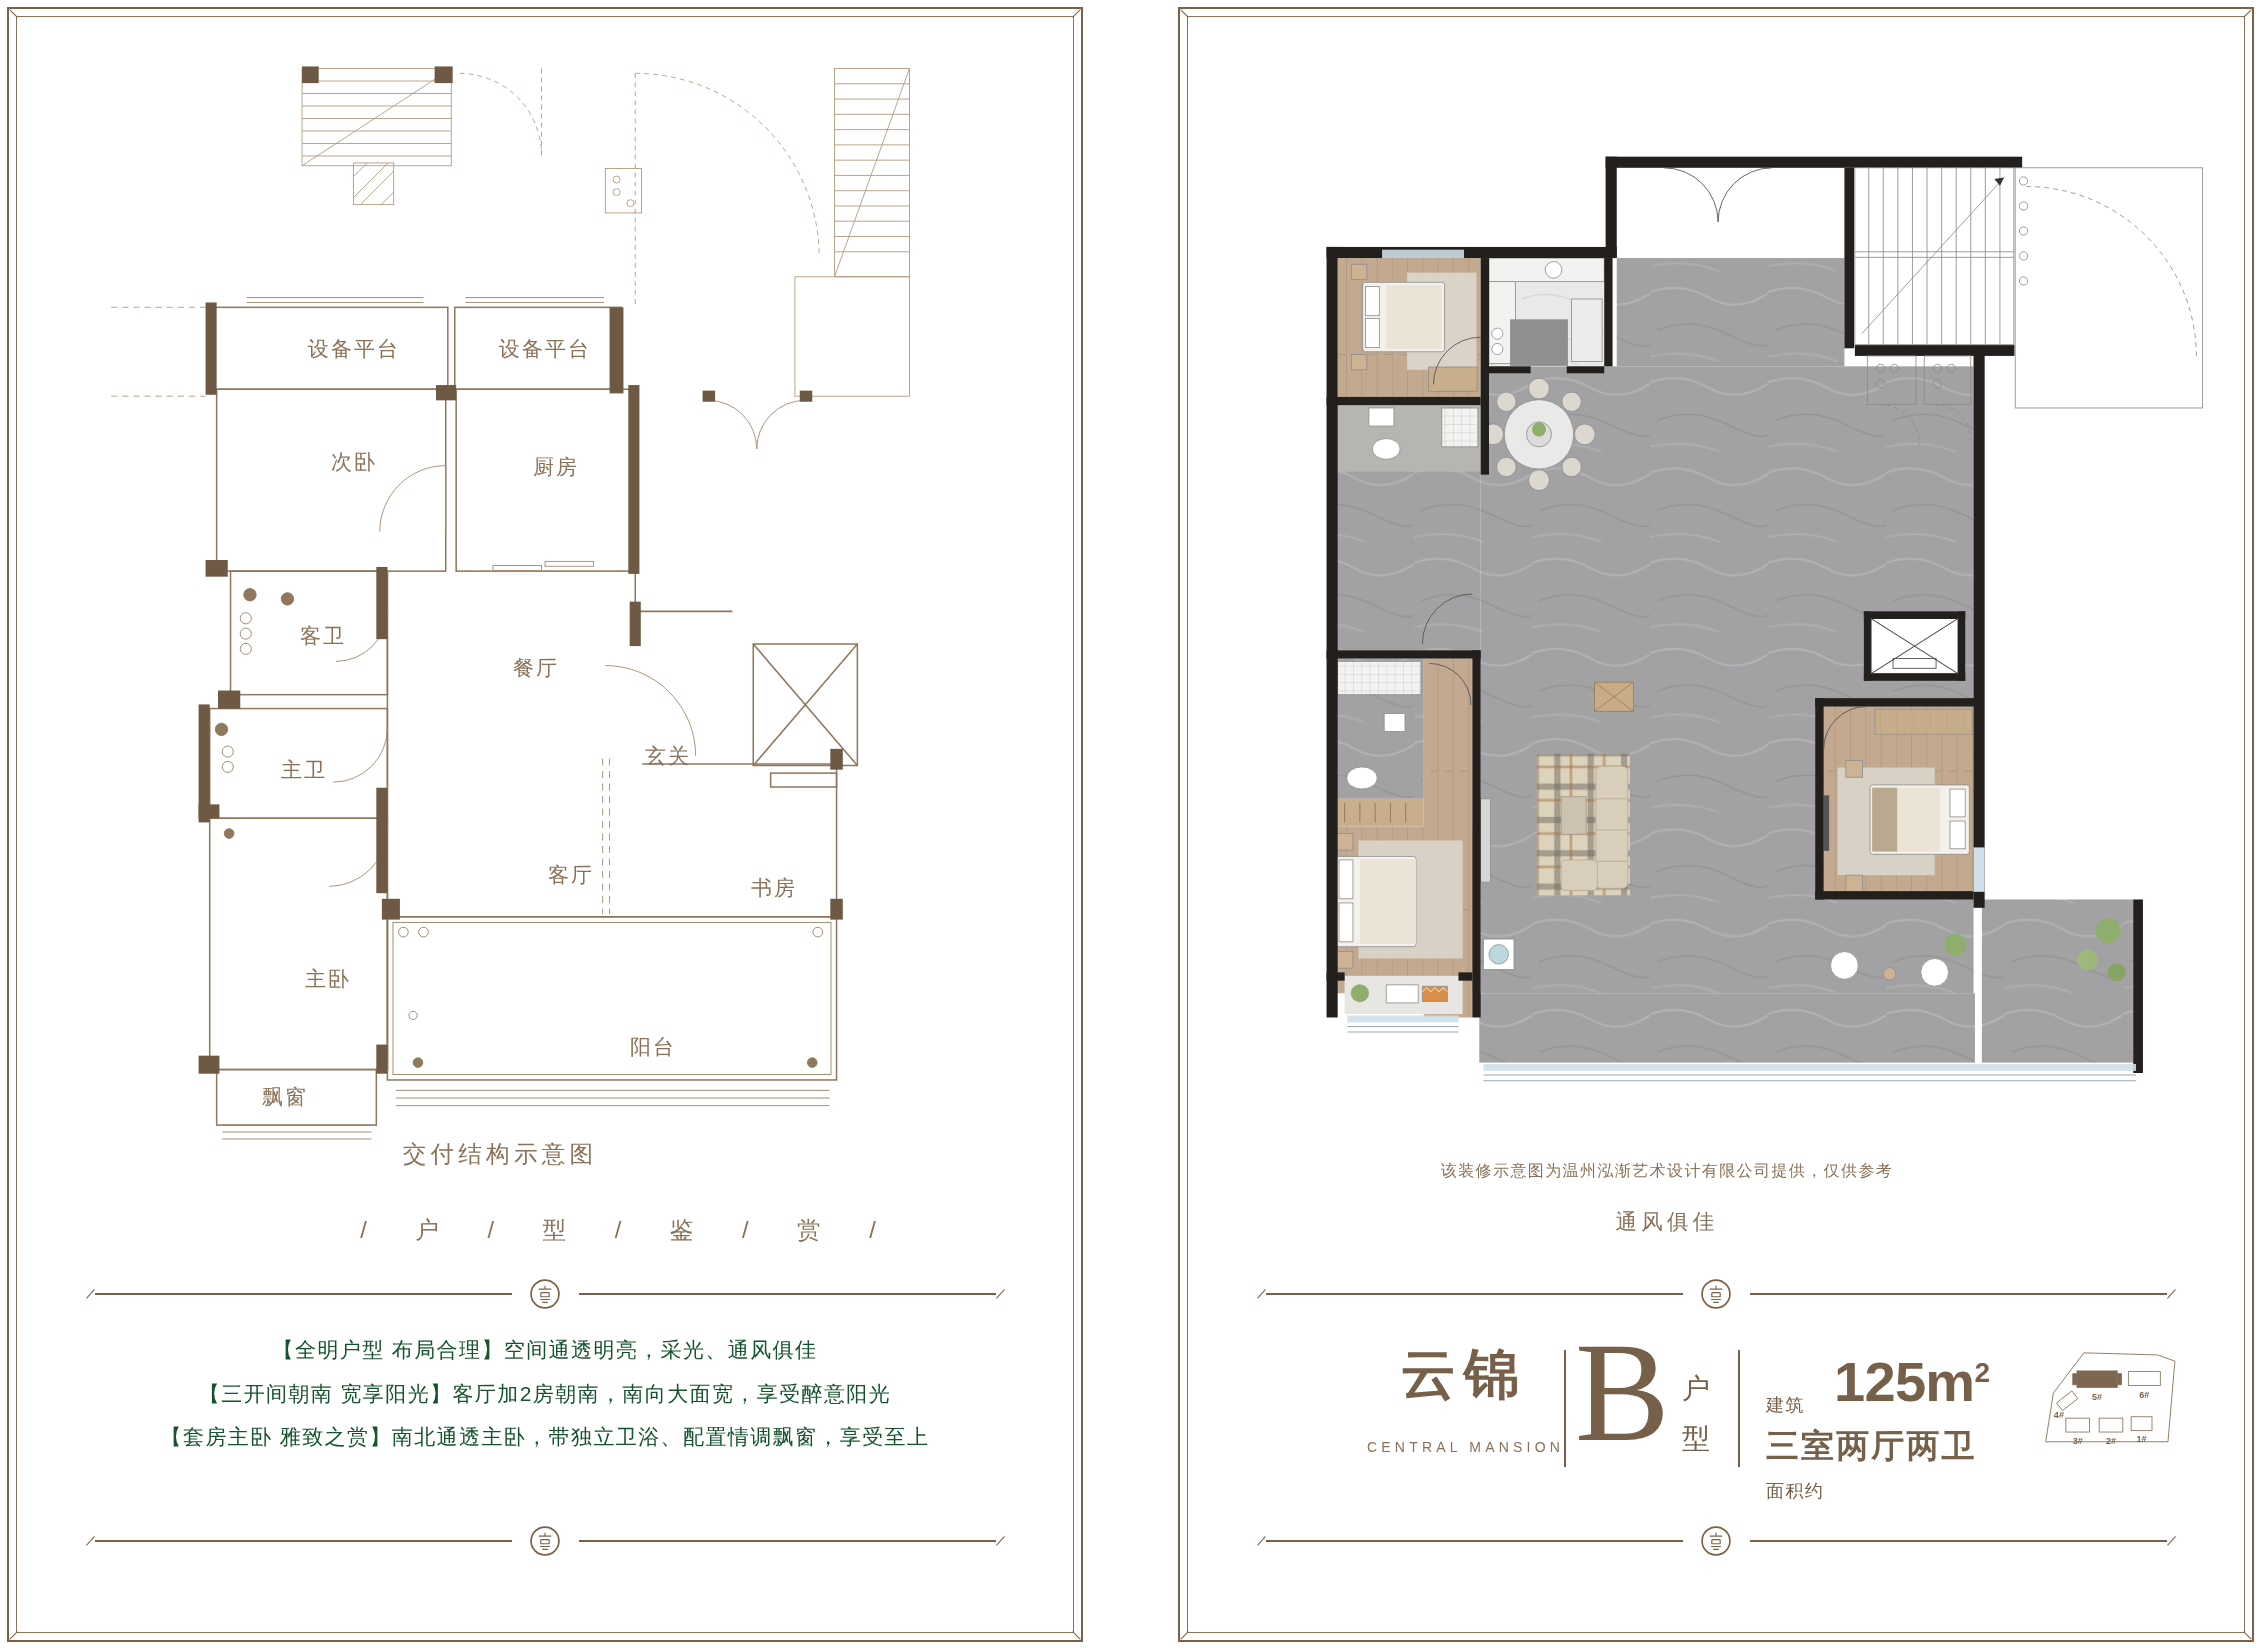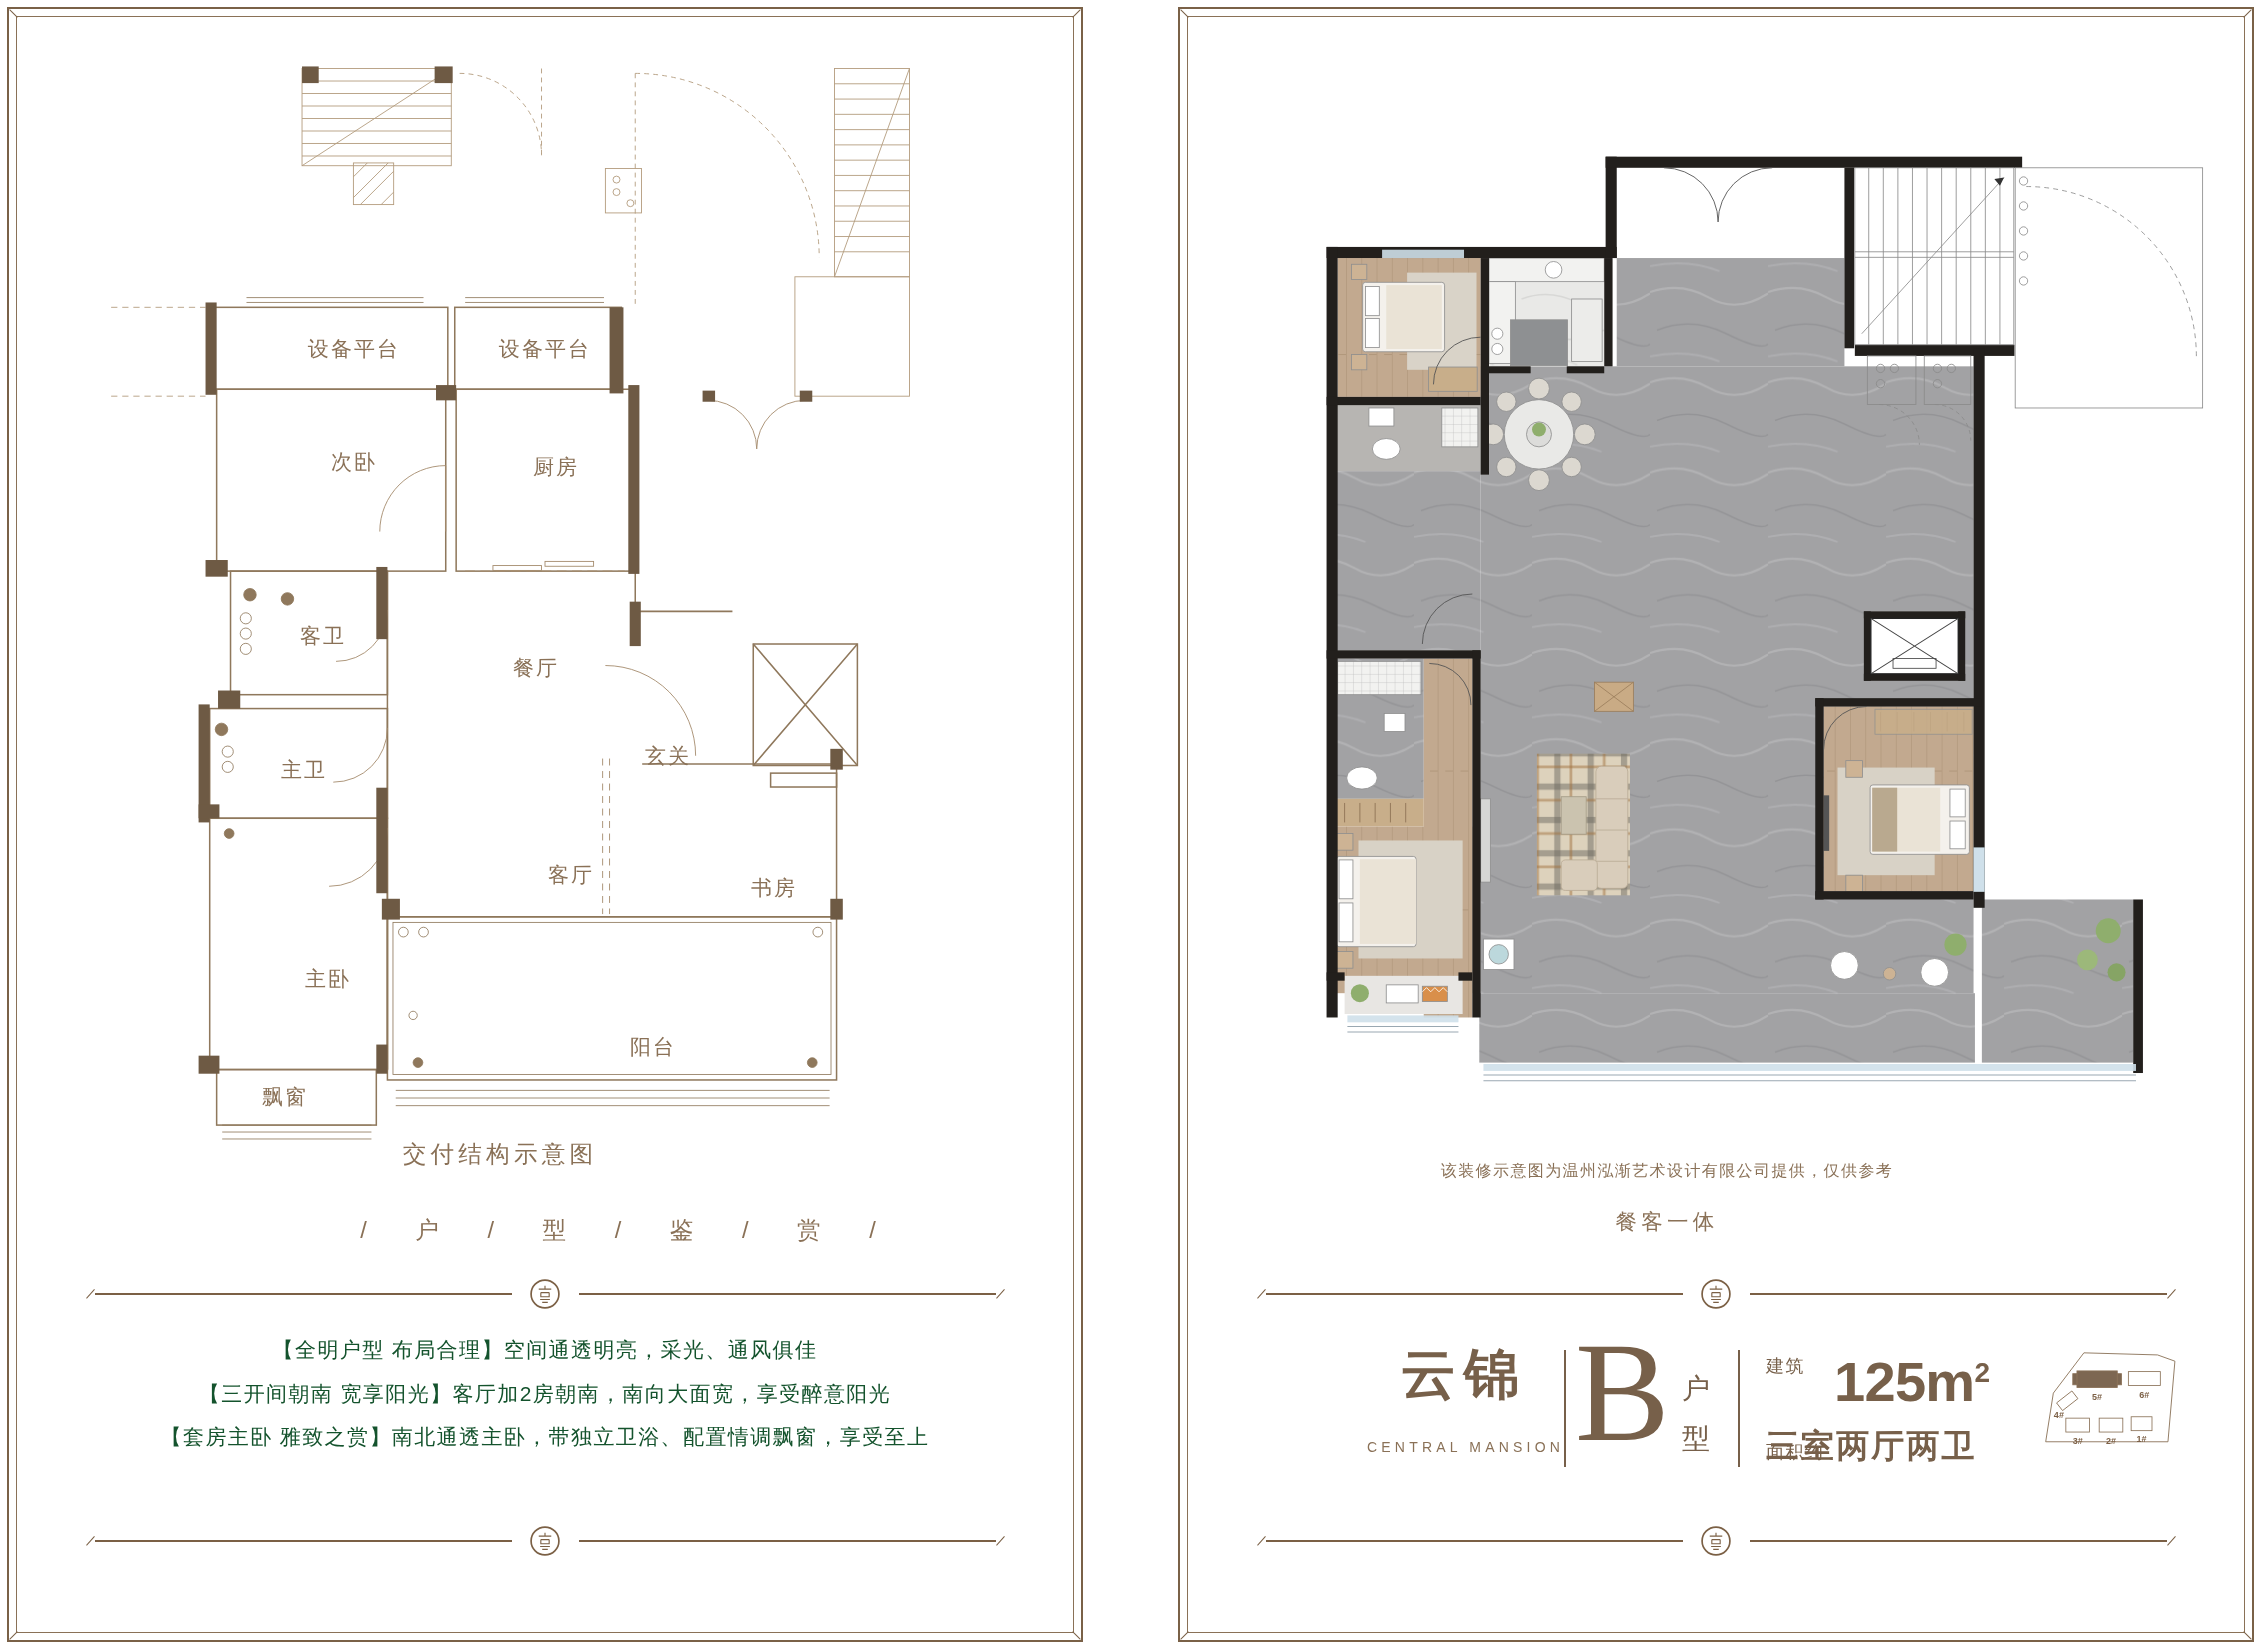--- a/index.html
+++ b/index.html
@@ -28,21 +28,21 @@
   .sep .tick.r{right:2.8px}
   .sep svg.med{position:absolute;left:442px;top:0;}
   .med circle,.med path{stroke:#7b6045;fill:none;}
   .disc{position:absolute;left:0;width:978px;text-align:center;font-size:16px;color:#8a7157;letter-spacing:1.4px;}
   .rcap{position:absolute;left:0;width:978px;text-align:center;font-size:21.5px;color:#8a7157;letter-spacing:4.2px;}
   .brand-name{position:absolute;left:189px;top:1331px;width:194px;text-align:center;font-family:"Liberation Serif",serif;font-size:55px;font-weight:600;color:#77604a;letter-spacing:8.3px;white-space:nowrap;}
   .brand-en{position:absolute;left:189px;top:1432px;width:194px;text-align:center;font-size:14px;color:#8a7157;letter-spacing:4.2px;white-space:nowrap;}
   .vline{position:absolute;width:2.1px;background:#77604a;}
   .big-b{position:absolute;left:397px;top:1314px;font-family:"Liberation Serif",serif;font-size:142px;line-height:142px;color:#77604a;}
   .hz{position:absolute;font-size:28px;color:#77604a;}
-  .area-lbl{position:absolute;left:588px;font-size:18px;color:#77604a;letter-spacing:1.4px;}
+  .area-lbl{position:absolute;left:588px;font-size:18px;color:#77604a;letter-spacing:1.4px;margin-top:39px;}
   .area-val{position:absolute;left:656px;top:1342px;font-size:56px;font-weight:bold;color:#77604a;letter-spacing:-0.7px;}
   .area-val sup{font-size:28px;vertical-align:19.4px;}
   .layout{position:absolute;left:588px;top:1417px;font-size:33px;font-weight:bold;color:#77604a;letter-spacing:2.1px;white-space:nowrap;}
   .smap{position:absolute;left:860px;top:1325px;}
   .smap text{font-size:13px;font-weight:bold;fill:#7d6147;}
 </style>
 </head>
 <body>
 
 <div class="panel" id="pL">
@@ -417,21 +417,21 @@
       <rect x="294" y="349" width="118" height="12" fill="#cfe0ea" opacity=".9"></rect>
       <rect x="244" y="1452" width="160" height="10" fill="#cfe0ea" opacity=".9"></rect>
       <path d="M244,1468h160M244,1476h160" stroke="#9aa8b2" stroke-width="1.5" fill="none"></path>
       <rect x="440" y="1522" width="940" height="10" fill="#cfe0ea" opacity=".9"></rect>
       <path d="M440,1538h940M440,1546h940" stroke="#9aa8b2" stroke-width="1.5" fill="none"></path>
       <rect x="1146" y="1210" width="16" height="64" fill="#cfe0ea"></rect>
     </g>
   </svg>
 
   <div class="disc" style="top:1154px">该装修示意图为温州泓渐艺术设计有限公司提供，仅供参考</div>
-  <div class="rcap" style="top:1200px">餐客一体</div>
+  <div class="rcap" style="top:1200px">通风俱佳</div>
 
   <div class="sep" style="top:1271px">
     <div class="tick l"></div>
     <div class="ln l"></div>
     <svg class="med" width="32" height="32" viewBox="-23 -23 46 46">
       <circle r="20" stroke-width="2.4"></circle>
       <path d="M-9,-7H9M0,-12V-7M-6,-2H6M-6,-2V4H6V-2M-7,8H7M-4,12H4" stroke-width="1.6"></path>
     </svg>
     <div class="ln r"></div>
     <div class="tick r"></div>

